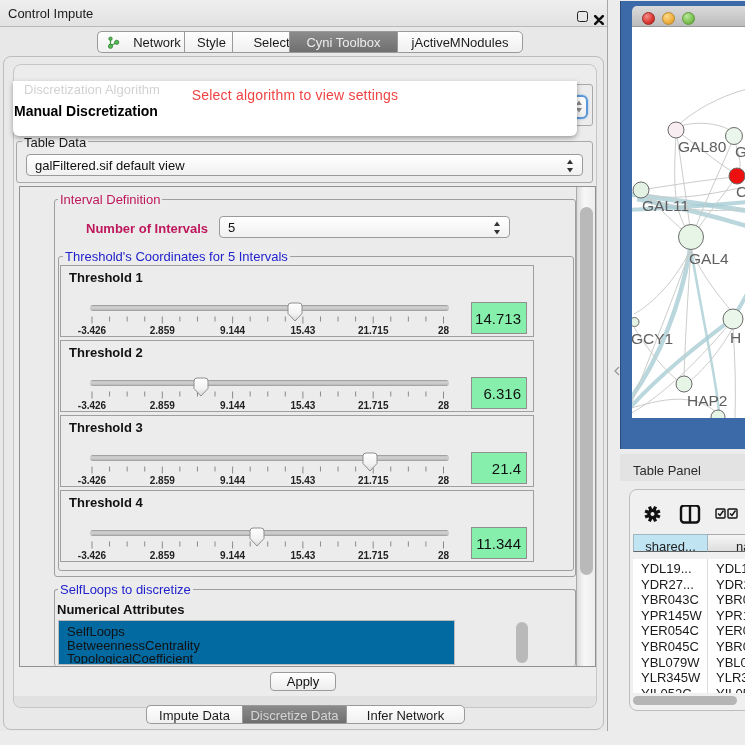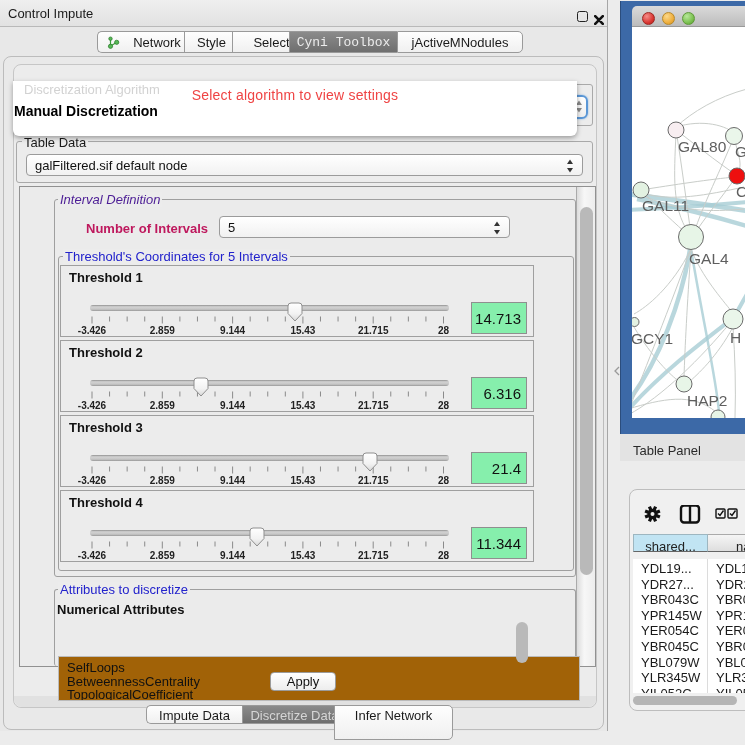--- a/index.html
+++ b/index.html
@@ -40,21 +40,21 @@
   .tlabel{position:absolute;left:8px;top:4px;font-size:13px;font-weight:bold;color:#111;}
   .track{position:absolute;left:29px;top:39px;width:359px;height:6px;border-radius:3px;
       background:linear-gradient(#8f8f8f,#d2d2d2 30%,#c6c6c6 70%,#989898);
       box-sizing:border-box;}
   .vbox{position:absolute;left:410px;top:36px;width:56px;height:32px;background:#86efac;
       border:1px solid #8f8f8f;box-sizing:border-box;}
   .vbox span{position:absolute;right:5px;top:7px;font-size:15px;color:#111;}
   .ticklab{position:absolute;top:59px;font-size:10px;font-weight:bold;color:#222;
       width:50px;text-align:center;margin-left:-25px;}
   
-  #numlist{left:58px;top:656px;width:522px;height:45px;background:#a16207;
+  #numlist{left:58px;top:620px;width:397px;height:45px;background:#0369a1;
       border:1px solid #bbb;box-sizing:border-box;overflow:hidden;}
   #numlist .li{font-size:13px;color:#111;line-height:13.6px;padding-left:8px;}
   
   #applybtn{left:270px;top:672px;width:66px;height:19px;box-sizing:border-box;
      background:linear-gradient(#ffffff,#ededed);border:1px solid #9b9b9b;border-radius:4px;
      text-align:center;font-size:13px;color:#111;padding-top:1px;}
   
   #popup{left:13px;top:81px;width:564px;height:55px;background:#fff;
      border-radius:0 0 6px 6px;box-shadow:0 2px 5px rgba(0,0,0,0.35);}
   #popup .ghost{position:absolute;left:11px;top:1px;font-size:13px;color:#d2d2d2;}
@@ -64,21 +64,21 @@
   #popup .item2{position:absolute;left:1px;top:38px;font-size:14px;color:#000;}
   
   .vthumb{position:absolute;border-radius:7px;background:#b9b9b9;}
   
   #netwin{left:620px;top:1px;width:125px;height:448px;background:#3c69a7;border-left:1.5px solid #2b4d7d;box-sizing:border-box;}
   #nettitle{left:632px;top:6px;width:113px;height:21px;border-radius:5px 0 0 0;
      background:linear-gradient(#dadada,#bcbcbc);border-bottom:1px solid #999;box-sizing:border-box;}
   .tl{position:absolute;top:11.5px;width:11px;height:11px;border-radius:50%;}
   #canvas{left:632px;top:27px;width:113px;height:391px;background:#ffffff;overflow:hidden;}
   
-  #tpbar{left:620px;top:434px;width:125px;height:27px;background:#e3e3e3;}
+  #tpbar{left:620px;top:454px;width:125px;height:27px;background:#e3e3e3;}
   #tpbar .txt{position:absolute;left:13px;top:9px;font-size:13px;color:#2a2a2a;}
   #tablebox{left:629px;top:489px;width:125px;height:222px;background:#f0f0f0;
      border:1px solid #bdbdbd;border-radius:8px;box-sizing:border-box;}
   .hdrcell{position:absolute;top:534px;height:18px;box-sizing:border-box;}
   .rowcol{position:absolute;top:0px;font-size:13px;color:#1a1a1a;line-height:15.6px;white-space:pre;}
 </style>
 </head>
 <body>
 <div id="root">
 
@@ -104,53 +104,53 @@
         <circle cx="3.5" cy="10.3" r="2.1" fill="#57b957" stroke="#2e7d2e" stroke-width="0.8"></circle>
         <circle cx="9.7" cy="6.3" r="2.1" fill="#57b957" stroke="#2e7d2e" stroke-width="0.8"></circle>
      </svg>
   </div>
   <div class="seg" style="left:176px;top:31px;width:54px;border-right:none;margin-left:8px;">
      <div class="lab">Style</div>
     </div>
   <div class="seg" style="left:232px;top:31px;width:78px;border-right:none;">
      <div class="lab">Select</div>
     </div>
-  <div class="seg dark" style="left:289px;top:31px;width:108px;border-right:none;font-family:Liberation Mono, monospace;">
+  <div class="seg dark" style="left:289px;top:31px;width:108px;border-right:none;">
      <div class="lab">Cyni Toolbox</div>
     </div>
   <div class="seg" style="left:397px;top:31px;width:126px;border-radius:0 5px 5px 0;">
      <div class="lab">jActiveMNodules</div>
     </div>
 
   <div class="group" style="left:16px;top:84px;width:577px;height:42px;"></div>
 
   <div class="combo" style="left:26px;top:96px;width:557px;height:22px;"></div>
   <div class="abs" style="left:571px;top:95px;width:17px;height:24px;border:2.5px solid #5b97d6;border-radius:6px;background:linear-gradient(#fff,#eee);box-sizing:border-box;box-shadow:0 0 2px #7fb1e2;">
      <svg width="12" height="19" viewBox="0 0 12 19" style="position:absolute;left:0;top:0;">
        <path d="M3 8 L6 3.5 L9 8 Z" fill="#888"></path>
        <path d="M3 11 L6 15.5 L9 11 Z" fill="#888"></path>
      </svg>
   </div>
 
   <div class="group" style="left:16px;top:141px;width:577px;height:42px;"></div>
   <div class="gtitle" style="left:22px;top:135px;color:#1a1a1a;">Table Data</div>
   <div class="combo" style="left:26px;top:154px;width:557px;height:22px;">
-     <div class="ctext">galFiltered.sif default node</div>
+     <div class="ctext">galFiltered.sif default view</div>
      <svg width="12" height="18" viewBox="0 0 12 18" style="position:absolute;right:5px;top:2px;">
        <path d="M2 7 L5 2.5 L8 7 Z" fill="#333"></path>
        <path d="M2 11 L5 15.5 L8 11 Z" fill="#333"></path>
      </svg>
   </div>
 
   <div class="abs" style="left:19px;top:186px;width:577px;height:481px;border:1px solid #919191;box-sizing:border-box;background:#ebebeb;"></div>
   <div class="abs" style="left:576px;top:187px;width:19px;height:479px;background:linear-gradient(90deg,#dcdcdc,#f7f7f7 40%,#ededed);border-left:1px solid #aaa;box-sizing:border-box;"></div>
   <div class="vthumb" style="left:580px;top:207px;width:13px;height:368px;"></div>
 
   <div class="group" style="left:54px;top:199px;width:522px;height:378px;border-color:#9f9f9f;"></div>
-  <div class="gtitle" style="left:58px;top:192px;color:#4c1d95;font-style:italic;">Interval Definition</div>
+  <div class="gtitle" style="left:58px;top:192px;color:#be185d;">Interval Definition</div>
   <div class="abs" style="left:86px;top:221px;font-size:13px;font-weight:bold;color:#be185d;">Number of Intervals</div>
   <div class="combo" style="left:219px;top:216px;width:291px;height:22px;">
      <div class="ctext">5</div>
      <svg width="12" height="18" viewBox="0 0 12 18" style="position:absolute;right:5px;top:2px;">
        <path d="M2 7 L5 2.5 L8 7 Z" fill="#333"></path>
        <path d="M2 11 L5 15.5 L8 11 Z" fill="#333"></path>
      </svg>
   </div>
 
   <div class="group" style="left:58px;top:256px;width:516px;height:315px;border-color:#9f9f9f;"></div>
@@ -337,38 +337,38 @@
         <div class="ticklab" style="left:241.89999999999998px;">15.43</div>
         <div class="ticklab" style="left:312.2px;">21.715</div>
         <div class="ticklab" style="left:382.5px;">28</div>
         <div class="vbox">
           <span>11.344</span>
         </div>
       </div>
     </div>
 
   <div class="group" style="left:54px;top:589px;width:522px;height:77px;border-bottom:none;border-color:#9f9f9f;"></div>
-  <div class="gtitle" style="left:58px;top:582px;color:#2222cc;">Attributes to discretize</div>
+  <div class="gtitle" style="left:58px;top:582px;color:#2222cc;">SelfLoops to discretize</div>
   <div class="abs" style="left:57px;top:602px;font-size:13px;font-weight:bold;color:#111;">Numerical Attributes</div>
   <div class="abs" id="numlist">
      <div class="li" style="padding-top:4px;">SelfLoops</div>
      <div class="li">BetweennessCentrality</div>
      <div class="li">TopologicalCoefficient</div>
   </div>
   <div class="vthumb" style="left:516px;top:622px;width:12px;height:41px;"></div>
 
   <div class="abs" id="applybtn">Apply</div>
 
   <div class="seg" style="left:146px;top:705px;width:96px;height:19px;border-radius:5px 0 0 5px;border-right:none;">
      <div class="lab" style="top:2px;">Impute Data</div>
     </div>
   <div class="seg dark" style="left:242px;top:705px;width:104px;height:19px;border-right:none;">
      <div class="lab" style="top:2px;color:#d6d6d6;">Discretize Data</div>
     </div>
-  <div class="seg" style="left:334px;top:705px;width:119px;height:35px;border-radius:0 5px 5px 0;">
+  <div class="seg" style="left:346px;top:705px;width:119px;height:19px;border-radius:0 5px 5px 0;">
      <div class="lab" style="top:2px;">Infer Network</div>
     </div>
 
   <div class="abs" id="popup">
      <div class="ghost">Discretization Algorithm</div>
      <div class="prompt">Select algorithm to view settings</div>
      <div class="item1">Manual Discretization</div>
   </div>
 
   <svg class="abs" style="left:613px;top:366px;" width="8" height="10" viewBox="0 0 8 10">

